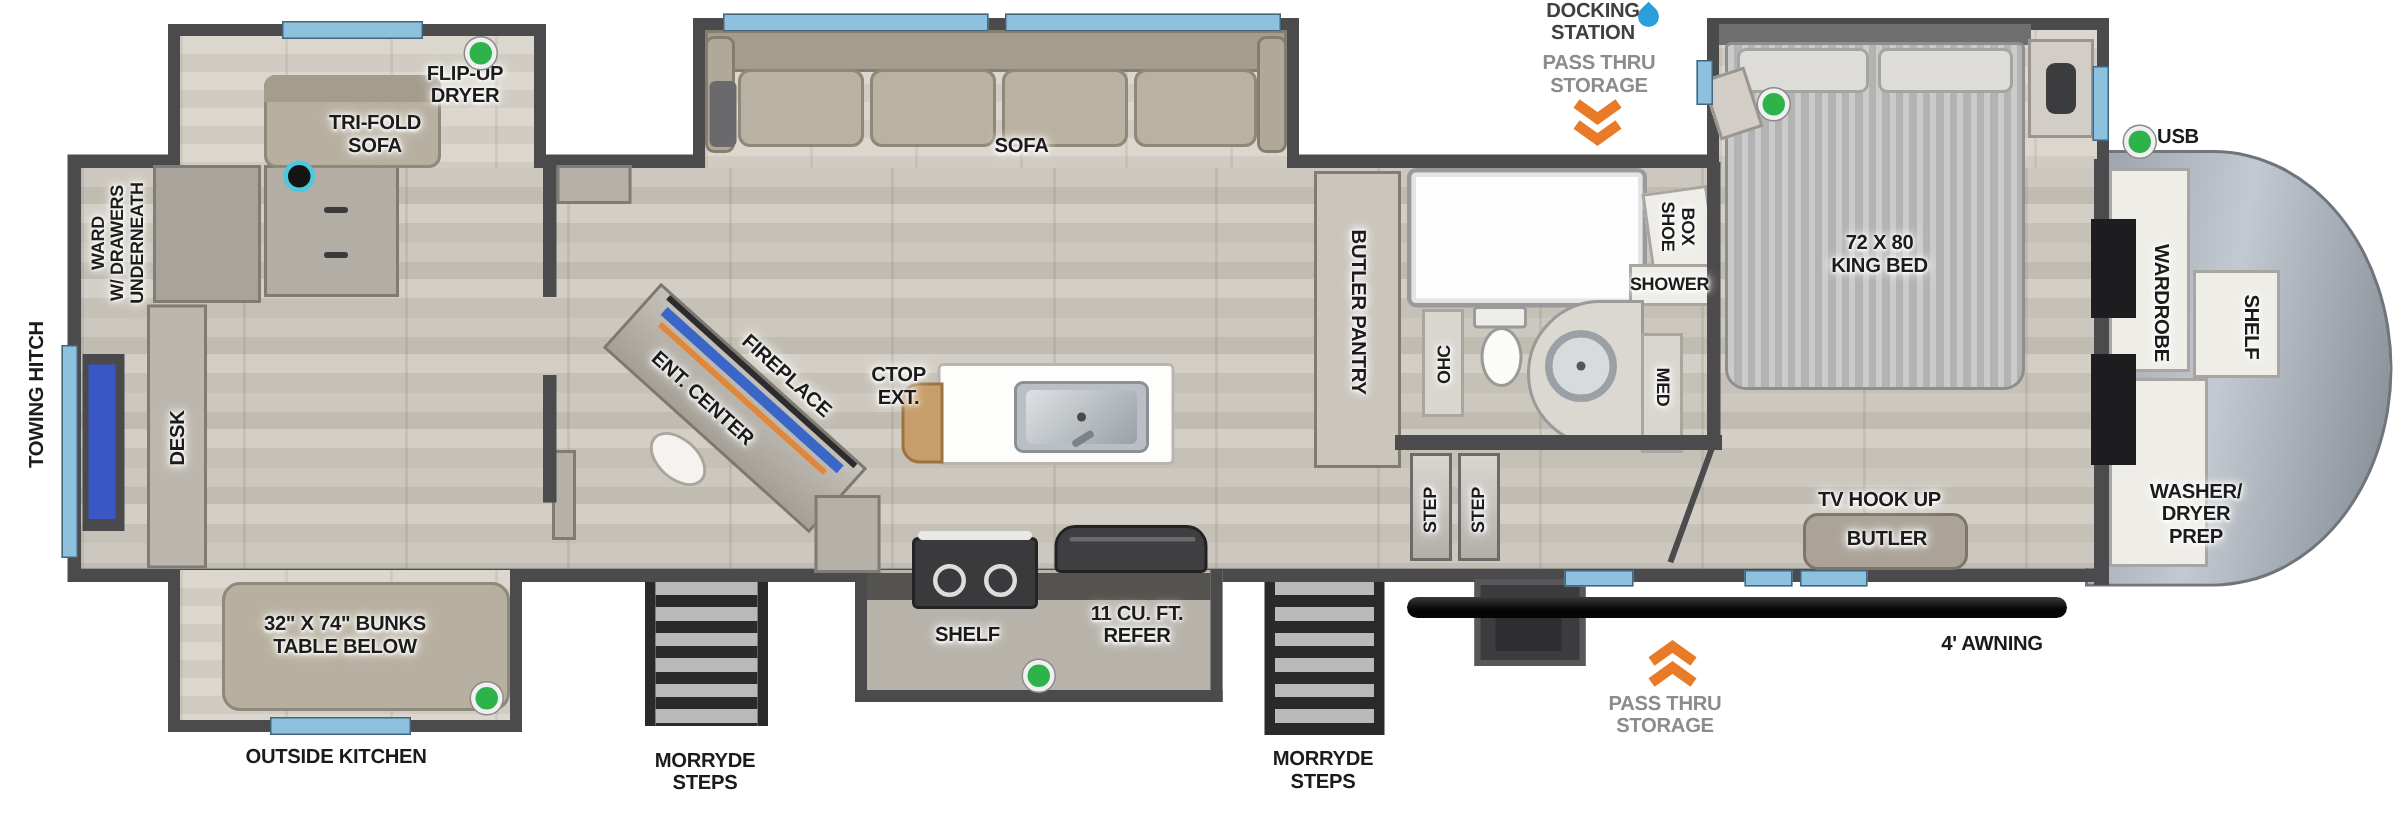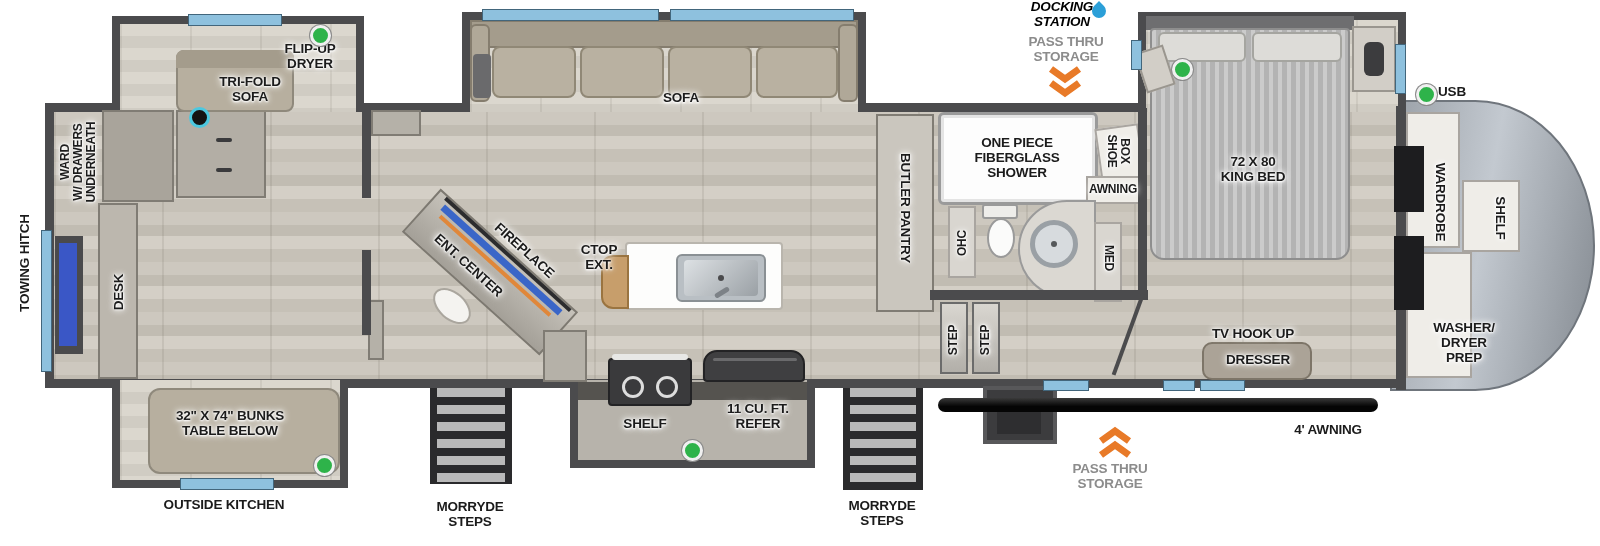--- a/index.html
+++ b/index.html
@@ -10,21 +10,21 @@
     color:#1b1b1b;text-align:center;white-space:pre-line;letter-spacing:-0.2px;
     transform:translate(-50%,-50%);
     text-shadow:0 0 3px #fff,0 0 6px #fff,0 0 9px #fff,0 1px 2px #fff;
     font-family:"Liberation Sans",sans-serif;
   }
   .sm{font-size:12px;}
   .rl{transform:translate(-50%,-50%) rotate(-90deg);}
   .rr{transform:translate(-50%,-50%) rotate(90deg);}
   .d42{transform:translate(-50%,-50%) rotate(42deg);}
   .gray-lbl{color:#8c8c8c;text-shadow:none;}
-  .blue-lbl{color:#000000;text-shadow:none;font-style:italic;}
+  .blue-lbl{color:#404040;text-shadow:none;}
   .plain{text-shadow:none;}
   .floor{
     background:
       repeating-linear-gradient(90deg, rgba(92,86,74,.12) 0 2px, rgba(0,0,0,0) 2px 108px),
       repeating-linear-gradient(180deg,#cdc8bf 0 13px,#c1bcb2 13px 24px,#d4cfc6 24px 37px,#c6c1b7 37px 50px);
   }
   .floor-lt{
     background:
       repeating-linear-gradient(90deg, rgba(92,86,74,.10) 0 2px, rgba(0,0,0,0) 2px 70px),
       repeating-linear-gradient(180deg,#dbd7ce 0 12px,#d0ccc3 12px 24px);
@@ -223,37 +223,34 @@
   <div class="lbl" style="left:599px;top:258px;">CTOP
 EXT.</div>
   <div class="lbl" style="left:645px;top:424px;">SHELF</div>
   <div class="lbl" style="left:758px;top:417px;">11 CU. FT.
 REFER</div>
   <div class="lbl plain" style="left:470px;top:515px;">MORRYDE
 STEPS</div>
   <div class="lbl plain" style="left:882px;top:514px;">MORRYDE
 STEPS</div>
   <div class="lbl rr" style="left:905px;top:208px;">BUTLER PANTRY</div>
-  <div class="lbl" style="left:1017px;top:158px;">ONE PIECE
-FIBERGLASS
-SHOWER</div>
   <div class="lbl rr sm shoebox-lbl" style="left:1118px;top:151px;">
     <span>SHOE</span>
     <span>BOX</span>
   </div>
-  <div class="lbl sm" style="left:1113px;top:190px;">AWNING</div>
+  <div class="lbl sm" style="left:1113px;top:190px;">SHOWER</div>
   <div class="lbl rl sm" style="left:963px;top:243px;">OHC</div>
   <div class="lbl rr sm" style="left:1108px;top:258px;">MED</div>
   <div class="lbl rl sm" style="left:954px;top:340px;">STEP</div>
   <div class="lbl rl sm" style="left:986px;top:340px;">STEP</div>
   <div class="lbl" style="left:1253px;top:170px;">72 X 80
 KING BED</div>
   <div class="lbl plain" style="left:1452px;top:92px;">USB</div>
   <div class="lbl" style="left:1253px;top:334px;">TV HOOK UP</div>
-  <div class="lbl" style="left:1258px;top:360px;">DRESSER</div>
+  <div class="lbl" style="left:1258px;top:360px;">BUTLER</div>
   <div class="lbl" style="left:1464px;top:343px;">WASHER/
 DRYER
 PREP</div>
   <div class="lbl rr" style="left:1440px;top:202px;">WARDROBE</div>
   <div class="lbl rr" style="left:1500px;top:218px;">SHELF</div>
   <div class="lbl plain" style="left:1328px;top:430px;">4' AWNING</div>
   <div class="lbl blue-lbl" style="left:1062px;top:15px;">DOCKING
 STATION</div>
   <div class="lbl gray-lbl" style="left:1066px;top:50px;">PASS THRU
 STORAGE</div>

